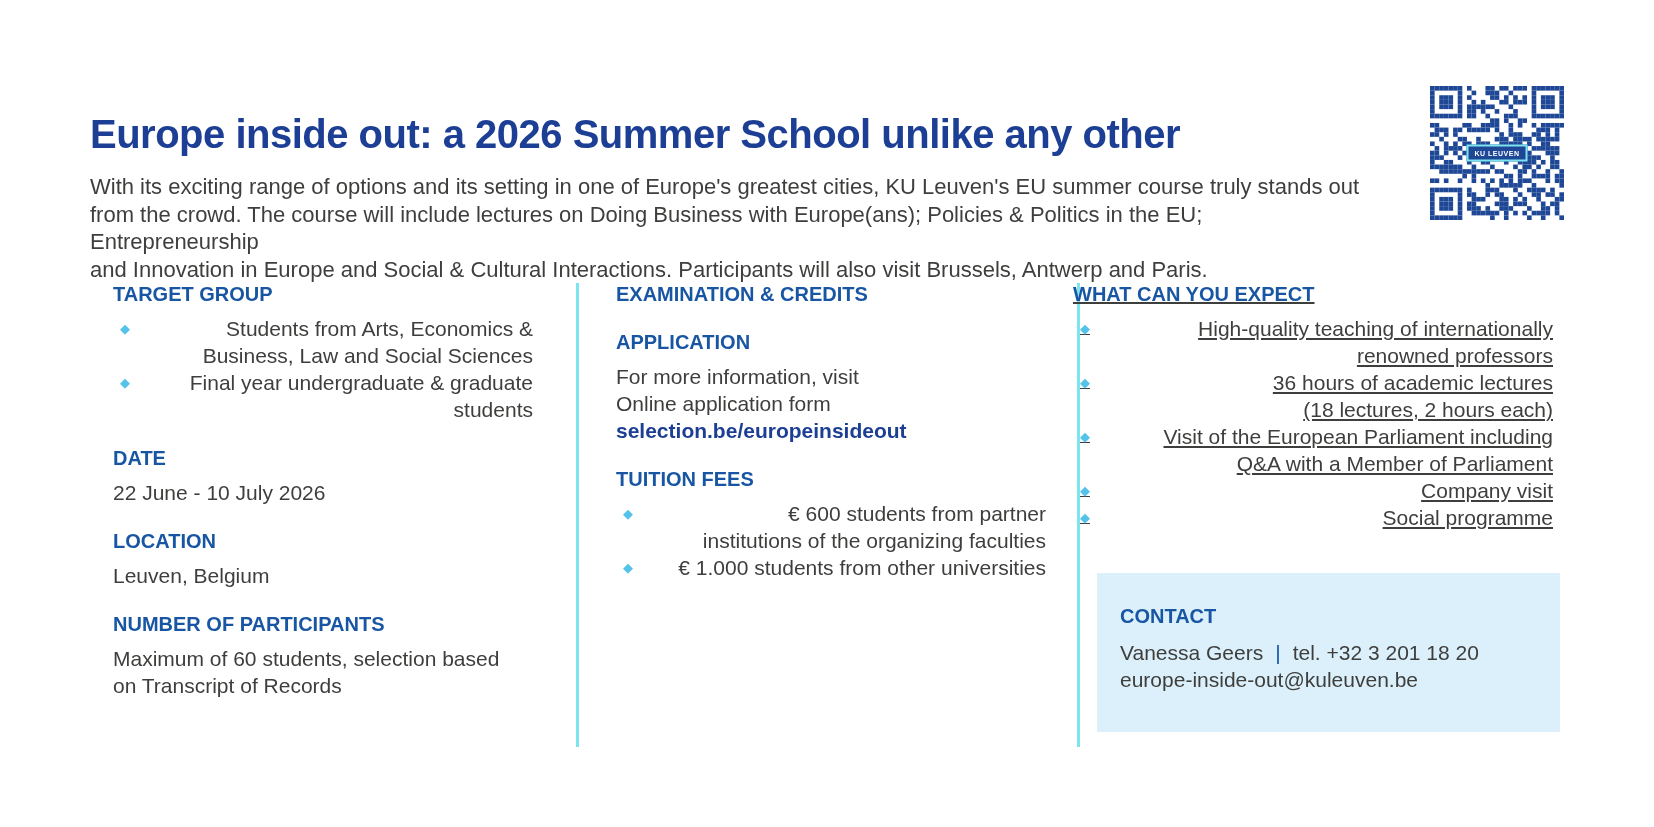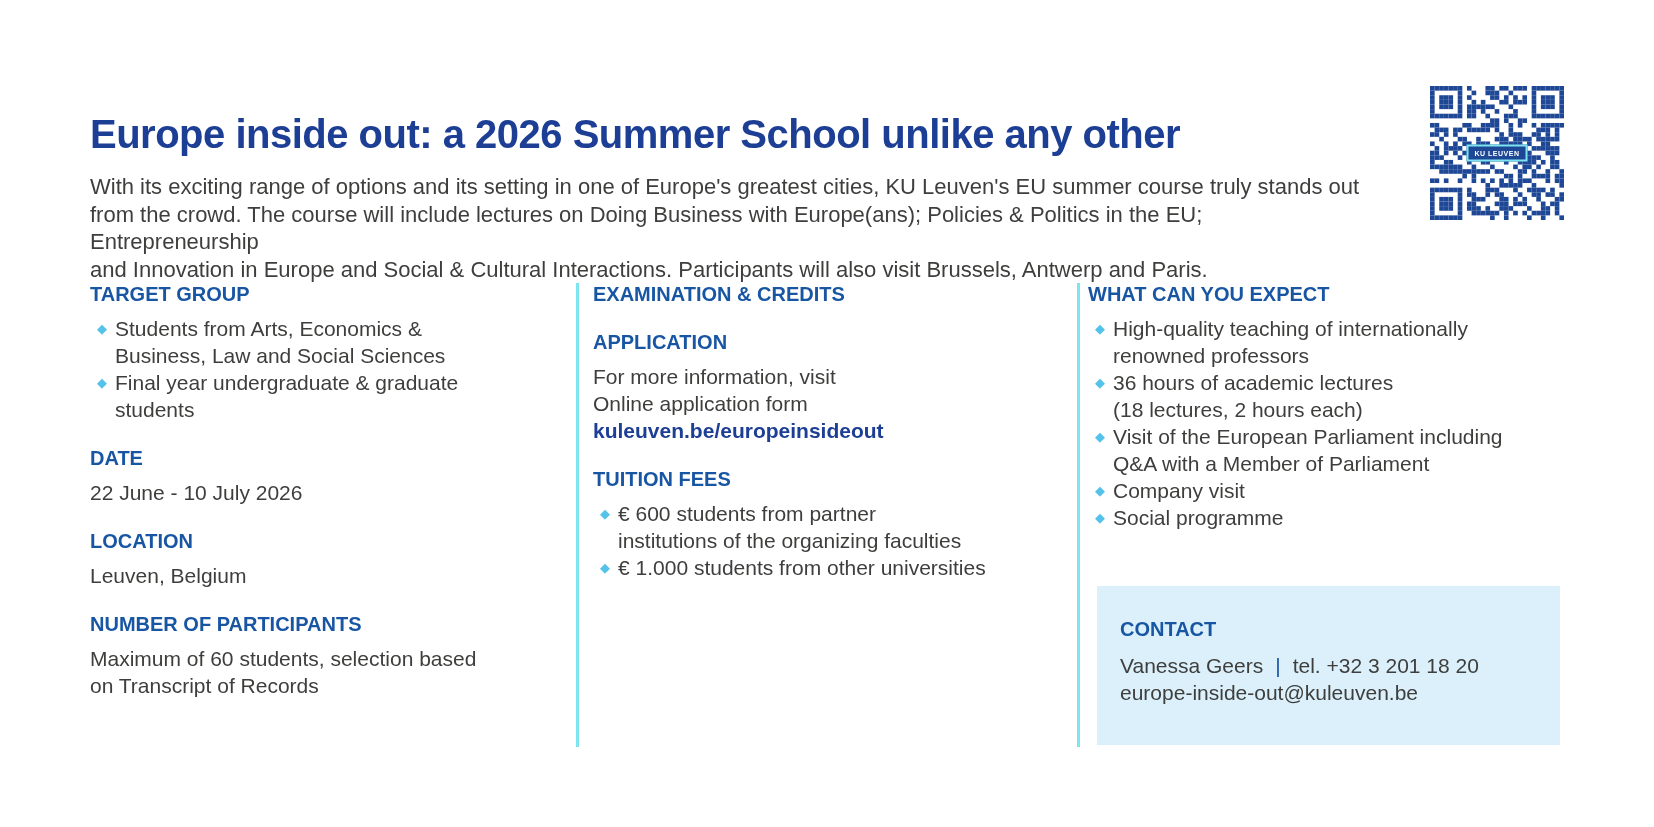--- a/index.html
+++ b/index.html
@@ -32,24 +32,25 @@
     position:absolute;left:50%;top:50%;transform:translate(-50%,-50%);
     background:var(--qr-blue,#1e4796);
     border:2px solid var(--separator-cyan,#7ce5f0);
     color:#ffffff;font-size:7px;font-weight:700;letter-spacing:0.5px;
     padding:3px 6px;white-space:nowrap;
   }
   .col{
     position:absolute;top:281px;
     font-size:21px;line-height:27px;
     color:var(--body-text,#3e3e3d);
+    margin-left:23px;
   }
   .col-left{left:90px;width:420px;}
   .col-mid{left:593px;width:430px;}
-  .col-right{left:1088px;width:480px;}
+  .col-right{left:1050px;width:480px;text-decoration:underline;}
   .divider{
     position:absolute;top:283px;width:3px;height:464px;
     background:var(--separator-cyan,#7ce5f0);
   }
   .divider-1{left:576px;}
   .divider-2{left:1077px;}
   .section{margin-top:22px;}
   .section:first-child{margin-top:0;}
   .section h3{
     margin:0 0 8px 0;
@@ -57,29 +58,29 @@
     color:var(--heading-blue,#1856a4);
   }
   .section p{margin:0;white-space:pre-line;}
   ul.bullets{list-style:none;margin:0;padding:0;}
   ul.bullets li{display:flex;padding-left:7px;}
   ul.bullets .diamond{
     flex:none;width:18px;
     font-size:13px;line-height:27px;
     color:var(--bullet-blue,#55c3e9);
   }
-  ul.bullets .btext{flex:1;white-space:pre-line;}
+  ul.bullets .btext{flex:1;white-space:pre-line;text-align:right;}
   .weblink{
     font-weight:700;
     color:var(--title-blue,#1c3e94);
     text-decoration:none;
     cursor:pointer;
   }
   .contact-card{
-    position:absolute;left:1097px;top:586px;width:463px;height:159px;
+    position:absolute;left:1097px;top:573px;width:463px;height:159px;
     box-sizing:border-box;
     background:var(--contact-bg,#dbf0fa);
     padding:30px 10px 0 23px;
     font-size:21px;line-height:27px;
     color:var(--body-text,#3e3e3d);
   }
   .contact-card h3{
     margin:0 0 10px 0;
     font-size:20px;line-height:26px;font-weight:700;
     color:var(--heading-blue,#1856a4);
@@ -567,21 +568,21 @@
   <div class="divider divider-1"></div>
 
   <div class="col col-mid">
     <div class="section">
       <h3>EXAMINATION &amp; CREDITS</h3>
     </div>
     <div class="section">
       <h3>APPLICATION</h3>
       <p>For more information, visit</p>
       <p>Online application form</p>
-      <p><a class="weblink">kuleuven.be/europeinsideout</a></p>
+      <p><a class="weblink">selection.be/europeinsideout</a></p>
     </div>
     <div class="section">
       <h3>TUITION FEES</h3>
       <ul class="bullets">
         <li>
           <span class="diamond">◆</span>
           <span class="btext">€ 600 students from partner
 institutions of the organizing faculties</span>
         </li>
         <li>

